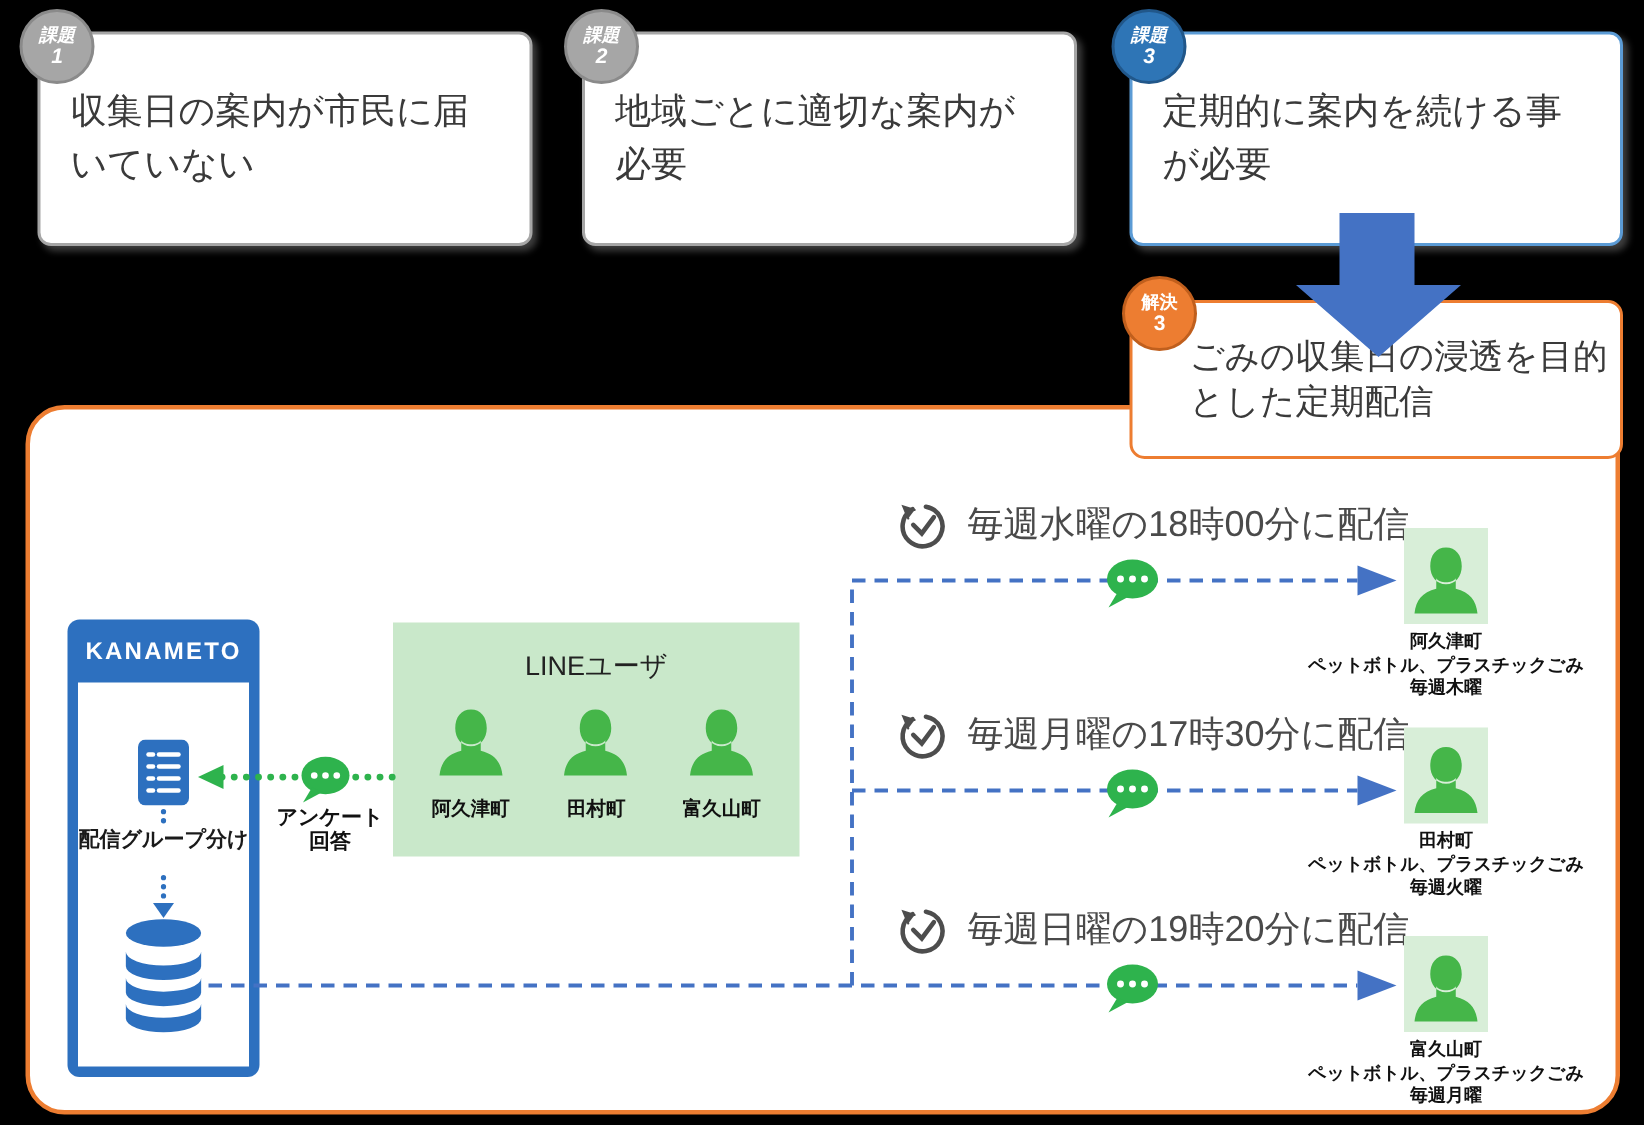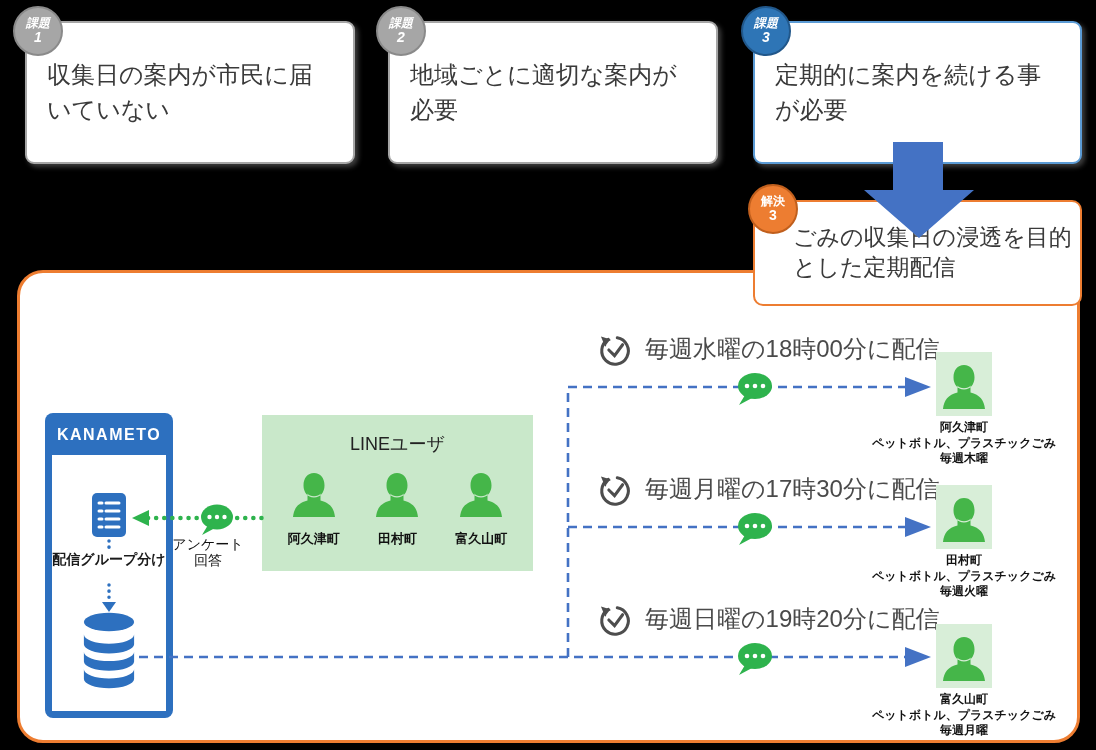--- a/index.html
+++ b/index.html
@@ -41,22 +41,22 @@
                  letter-spacing:1.5px;margin-top:13px;}
   .kanameto-inner{position:absolute;left:7px;top:42px;width:114px;height:256px;background:#fff;}
   .list-icon{position:absolute;left:40px;top:38px;}
   .k-dots-1{position:absolute;left:53px;top:84px;}
   .group-label{position:absolute;left:0;top:96px;width:114px;text-align:center;
                font-size:14px;font-weight:bold;color:#1a1a1a;line-height:1.15;}
   .k-dots-2{position:absolute;left:49px;top:128px;}
   .db-icon{position:absolute;left:29px;top:156px;}
   
   .survey-arrow{position:absolute;left:128px;top:498px;z-index:5;}
-  .survey-label{position:absolute;left:153px;top:536px;width:110px;text-align:center;
-                font-size:14px;font-weight:normal;color:#111;line-height:1.15;white-space:pre-line;z-index:5;}
+  .survey-label{position:absolute;left:165px;top:536px;width:110px;text-align:center;
+                font-size:14px;font-weight:bold;color:#111;line-height:1.15;white-space:pre-line;z-index:5;}
   
   .line-box{position:absolute;left:262px;top:415px;width:271px;height:156px;
             background:#c9e8ca;z-index:3;display:flex;flex-direction:column;}
   .line-title{text-align:center;font-size:18px;font-weight:normal;color:#222;margin-top:17px;}
   .line-members{display:flex;justify-content:space-around;margin-top:9px;padding:0 10px;}
   .member{display:flex;flex-direction:column;align-items:center;width:80px;}
   .member-name{font-size:13px;font-weight:bold;color:#111;margin-top:5px;}
   
   .overlay{position:absolute;left:0;top:0;z-index:4;pointer-events:none;}
   

